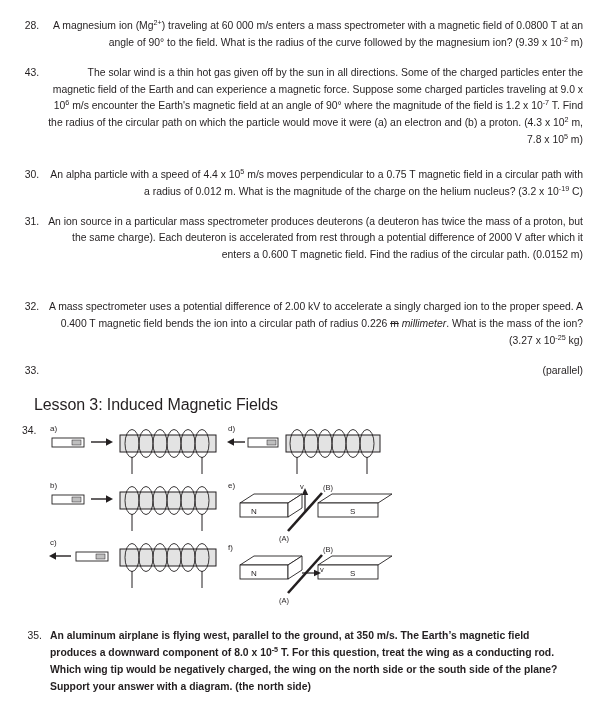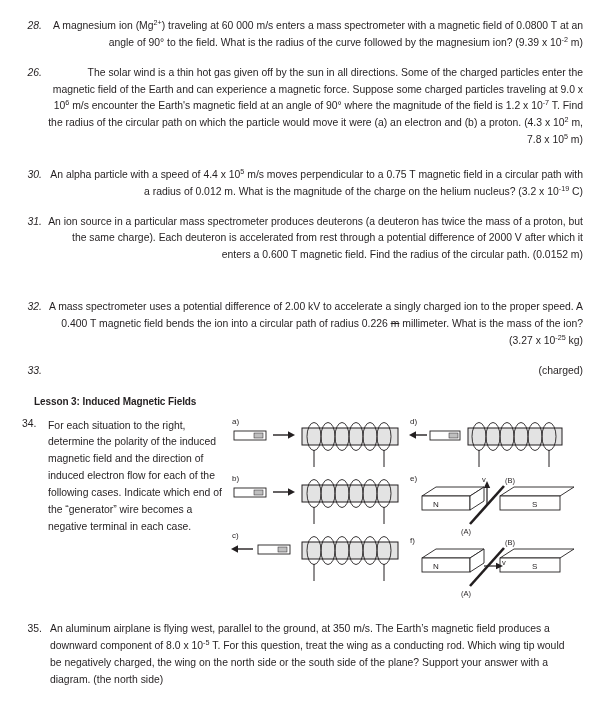--- a/index.html
+++ b/index.html
@@ -28,49 +28,49 @@
     display: flex;
     align-items: flex-start;
     font-size: 10.4px;
     line-height: 1.62;
     margin: 0 0 13px 0;
     padding: 0 22px 0 0;
   }
   .problem .num {
     flex: 0 0 auto;
     width: 26px;
-    text-align: right;
+    text-align: center;
     padding-right: 6px;
     box-sizing: border-box;
-    font-style: italic;
   }
   .problem .body {
     flex: 1 1 auto;
     text-align: right;
   }
   .p-top {
     padding-top: 18px;
   }
   .indent-left {
     margin-left: 22px;
   }
   sup {
     font-size: 7.2px;
     vertical-align: super;
     line-height: 0;
   }
   .strike {
     text-decoration: line-through;
   }
   .ital {
+    font-style: italic;
   }
   
   .lesson-heading {
-    font-size: 10px;
-    font-weight: bold;
+    font-size: 16px;
+    font-weight: normal;
     margin: 16px 0 10px 22px;
     letter-spacing: -0.1px;
     padding-left: 12px;
   }
   
   .q34 {
     display: flex;
     align-items: flex-start;
     margin-left: 22px;
     margin-top: 8px;
@@ -111,63 +111,63 @@
   }
   .q35 .num {
     flex: 0 0 auto;
     width: 28px;
     text-align: right;
     padding-right: 8px;
     box-sizing: border-box;
   }
   .q35 .body {
     flex: 1 1 auto;
+    font-weight: bold;
   }
   svg { display: block; }
 </style>
 </head>
 <body>
 
 <div class="page">
 
   <div class="problem p-top indent-left">
     <div class="num">28.</div>
     <div class="body"><span>A magnesium ion (Mg</span><sup>2+</sup><span>) traveling at 60 000 m/s enters a mass spectrometer with a magnetic field of 0.0800 T at an angle of 90° to the field.  What is the radius of the curve followed by the magnesium ion? (9.39 x 10</span><sup>-2</sup><span> m)</span></div>
   </div>
 
   <div class="problem indent-left">
-    <div class="num">26.</div>
+    <div class="num">43.</div>
     <div class="body"><span>The solar wind is a thin hot gas given off by the sun in all directions.  Some of the charged particles enter the magnetic field of the Earth and can experience a magnetic force.  Suppose some charged particles traveling at 9.0 x 10</span><sup>6</sup><span> m/s encounter the Earth's magnetic field at an angle of 90° where the magnitude of the field is 1.2 x 10</span><sup>-7</sup><span> T.  Find the radius of the circular path on which the particle would move it were (a) an electron and (b) a proton. (4.3 x 10</span><sup>2</sup><span> m, 7.8 x 10</span><sup>5</sup><span> m)</span></div>
   </div>
 
   <div class="problem indent-left" style="margin-top:18px">
     <div class="num">30.</div>
     <div class="body"><span>An alpha particle with a speed of 4.4 x 10</span><sup>5</sup><span> m/s moves perpendicular to a 0.75 T magnetic field in a circular path with a radius of 0.012 m.  What is the magnitude of the charge on the helium nucleus? (3.2 x 10</span><sup>-19</sup><span> C)</span></div>
   </div>
 
   <div class="problem indent-left" style="margin-top:2px">
     <div class="num">31.</div>
     <div class="body">An ion source in a particular mass spectrometer produces deuterons (a deuteron has twice the mass of a proton, but the same charge).  Each deuteron is accelerated from rest through a potential difference of 2000 V after which it enters a 0.600 T magnetic field.  Find the radius of the circular path. (0.0152 m)</div>
   </div>
 
   <div class="problem indent-left" style="margin-top:35px">
     <div class="num">32.</div>
     <div class="body"><span>A mass spectrometer uses a potential difference of 2.00 kV to accelerate a singly charged ion to the proper speed.  A 0.400 T magnetic field bends the ion into a circular path of radius 0.226 </span><span class="strike">m</span><span> </span><span class="ital">millimeter</span><span>.  What is the mass of the ion?  (3.27 x 10</span><sup>-25</sup><span> kg)</span></div>
   </div>
 
   <div class="problem indent-left" style="margin-top:6px">
     <div class="num">33.</div>
-    <div class="body">(charged)</div>
+    <div class="body">(parallel)</div>
   </div>
 
   <div class="lesson-heading">Lesson 3: Induced Magnetic Fields</div>
 
   <div class="q34">
     <div class="num">34.</div>
-    <div class="q34text">For each situation to the right, determine the polarity of the induced magnetic field and the direction of induced electron flow for each of the following cases.  Indicate which end of the “generator” wire becomes a negative terminal in each case.</div>
 
     <div class="figures">
 
       <div class="panel" style="left:0px; top:0px;">
         <span class="panel-label" style="left:2px; top:0px;">a)</span>
         <svg width="185" height="52" viewBox="0 0 185 52">
 
           <rect x="4" y="14" width="32" height="9" fill="#ffffff" stroke="#231f20" stroke-width="0.9"></rect>
           <rect x="24" y="16" width="9" height="5" fill="#bfbfbf" stroke="#231f20" stroke-width="0.5"></rect>
 

